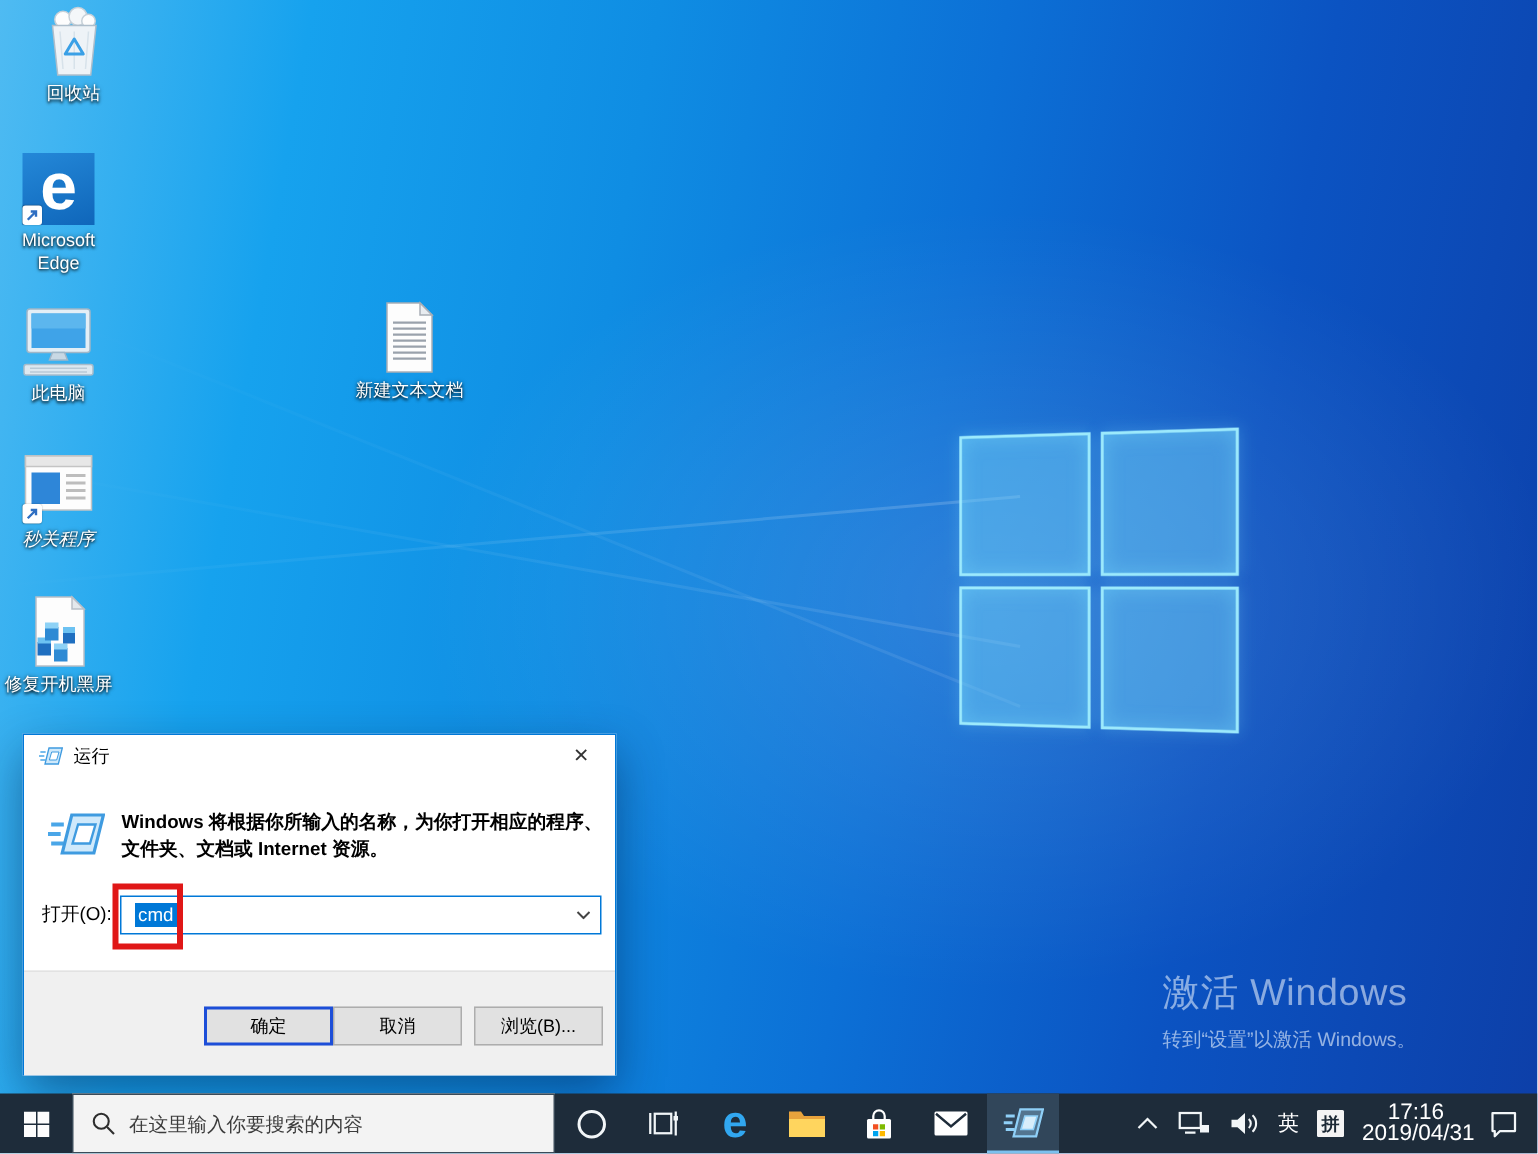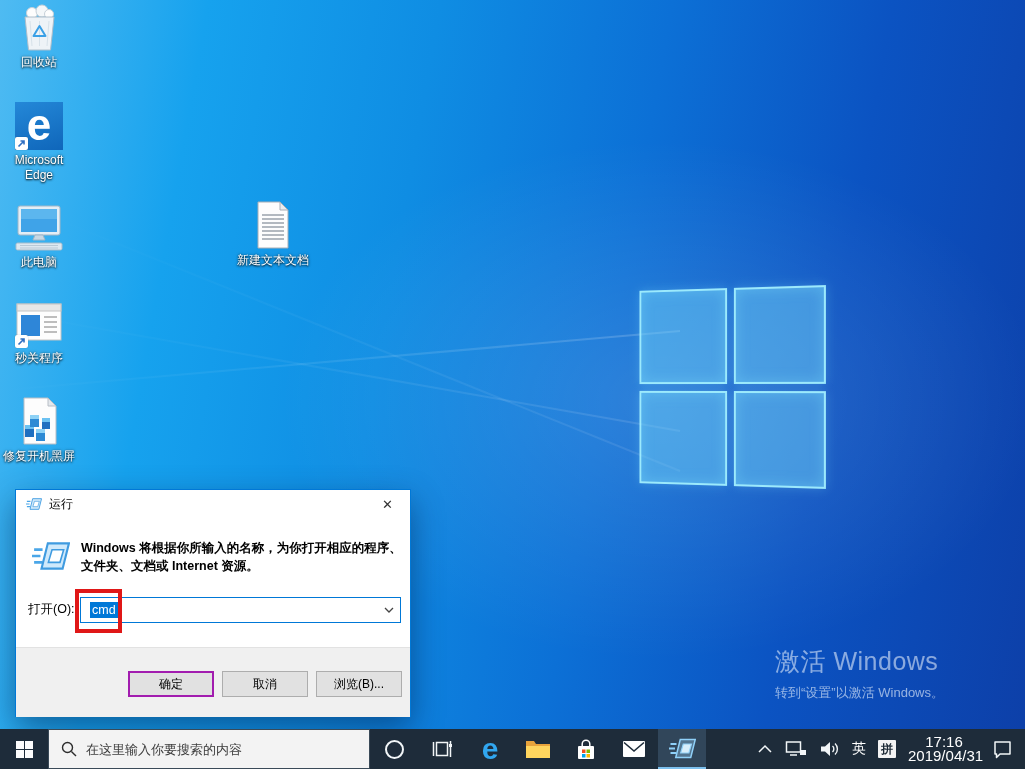--- a/index.html
+++ b/index.html
@@ -22,24 +22,24 @@
   .win-logo { position:absolute; left:634px; top:288px; width:192px; height:198px;
     transform:perspective(800px) rotateY(-14deg); display:grid;
     grid-template-columns:1fr 1fr; grid-template-rows:1fr 1fr; gap:7px; }
   .win-logo .pane { background:rgba(110,205,248,.50); border:2px solid rgba(165,242,255,.9);
     box-shadow:0 0 14px rgba(130,230,255,.35) inset, 0 0 10px rgba(130,230,255,.25); }
 
   
   .dicon { position:absolute; width:78px; display:flex; flex-direction:column; align-items:center; cursor:default; }
   .dicon .lbl { margin-top:3px; font-size:12px; line-height:15px; color:#fff; text-align:center;
     text-shadow:0 1px 2px rgba(0,0,0,.9), 0 0 3px rgba(0,0,0,.55); }
-  .di-recycle { left:0; top:4px; }
+  .di-recycle { left:10px; top:4px; }
   .di-edge    { left:0; top:102px; }
   .di-pc      { left:0; top:204px; }
-  .di-prog    { left:0; top:302px; }
+  .di-prog    { left:0; top:302px;font-style:italic; }
   .di-reg     { left:0; top:396px; }
   .di-txt     { left:234px; top:200px; }
   .edge-tile { position:relative; width:48px; height:48px; background:linear-gradient(160deg,#2488d8,#0f66ba);
     display:flex; align-items:center; justify-content:center; }
   .edge-tile .e { color:#fff; font-size:44px; font-weight:bold; line-height:44px; margin-top:-3px; }
   .sc-arrow { position:absolute; left:0; bottom:0; width:13px; height:13px; background:#fff; border-radius:2px;
     display:flex; align-items:center; justify-content:center; box-shadow:0 0 1px rgba(0,0,0,.4); }
 
   
   .watermark { position:absolute; left:775px; top:645px; color:rgba(242,248,255,.55); }
@@ -56,21 +56,21 @@
   .rd-msgicon { position:absolute; left:16px; top:50px; }
   .rd-msg { position:absolute; left:65px; top:49px; width:322px; font-size:12.5px; line-height:18px; color:#000;font-weight:bold; }
   .rd-openlbl { position:absolute; left:12px; top:111px; font-size:12.5px; color:#000; }
   .rd-combo { position:absolute; left:64px; top:107px; width:321px; height:26px; background:#fff;
     border:1px solid #0078d7; display:flex; align-items:center; padding-left:9px; }
   .rd-combo .sel { background:#0078d7; color:#fff; font-size:12.5px; padding:1px 2px; }
   .rd-combo .dd { position:absolute; right:2px; top:0; width:18px; height:24px; display:flex; align-items:center; justify-content:center; }
   .rd-footer { position:absolute; left:0; top:157px; width:100%; height:70px; background:#f0f0f0; border-top:1px solid #e2e2e2; }
   .rd-btn { position:absolute; top:181px; width:86px; height:26px; display:flex; align-items:center; justify-content:center;
     font-size:12px; color:#000; background:#e1e1e1; border:1px solid #adadad; cursor:default; }
-  .rd-ok { left:112px; border:2px solid #a21caf; }
+  .rd-ok { left:120px; border:2px solid #1d4ed8; }
   .rd-cancel { left:206px; }
   .rd-browse { left:300px; }
 
   
   .annotation { position:absolute; left:75px; top:589px; width:47px; height:44px;
     border:4px solid #e01717; z-index:40; }
 
   
   .taskbar { position:absolute; left:0; bottom:0; width:1025px; height:40px; background:#1e2c3a;
     display:flex; align-items:stretch; z-index:60;justify-content:flex-end; }

